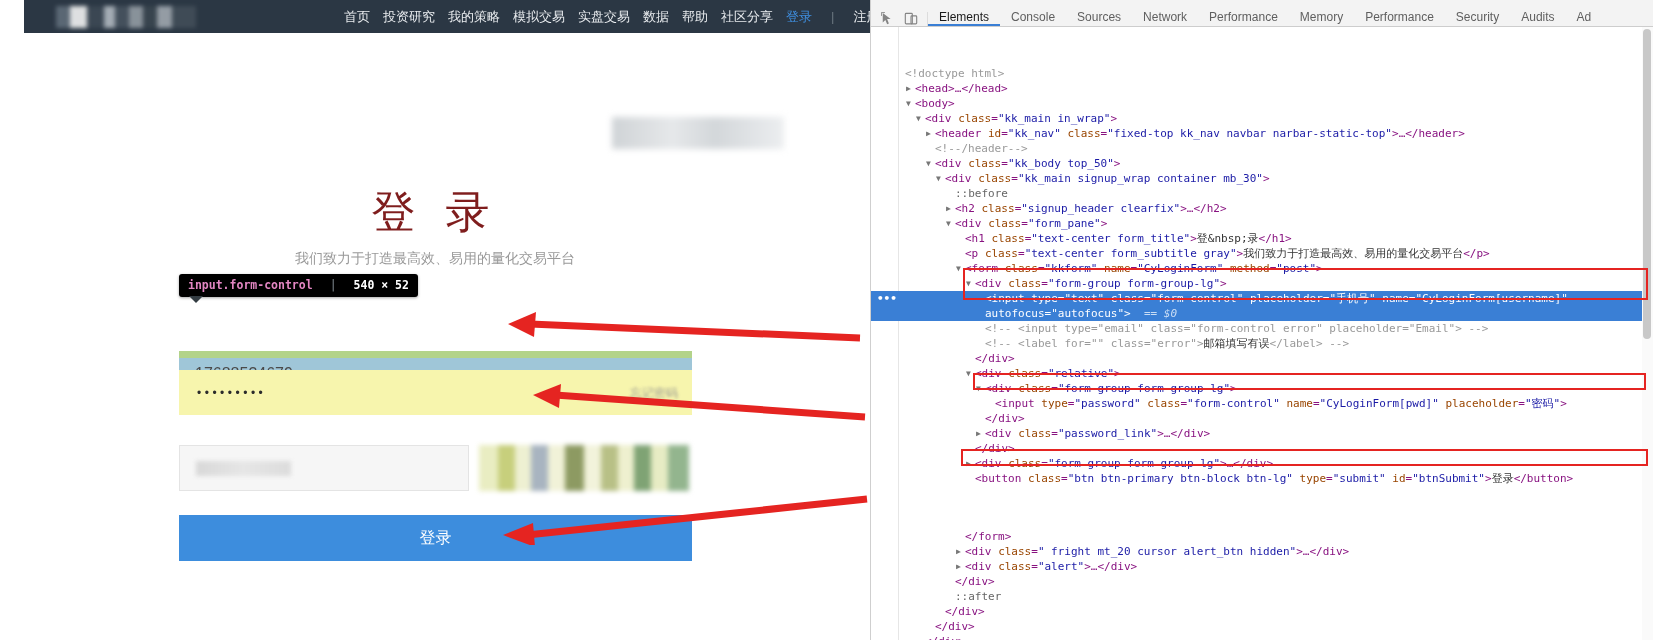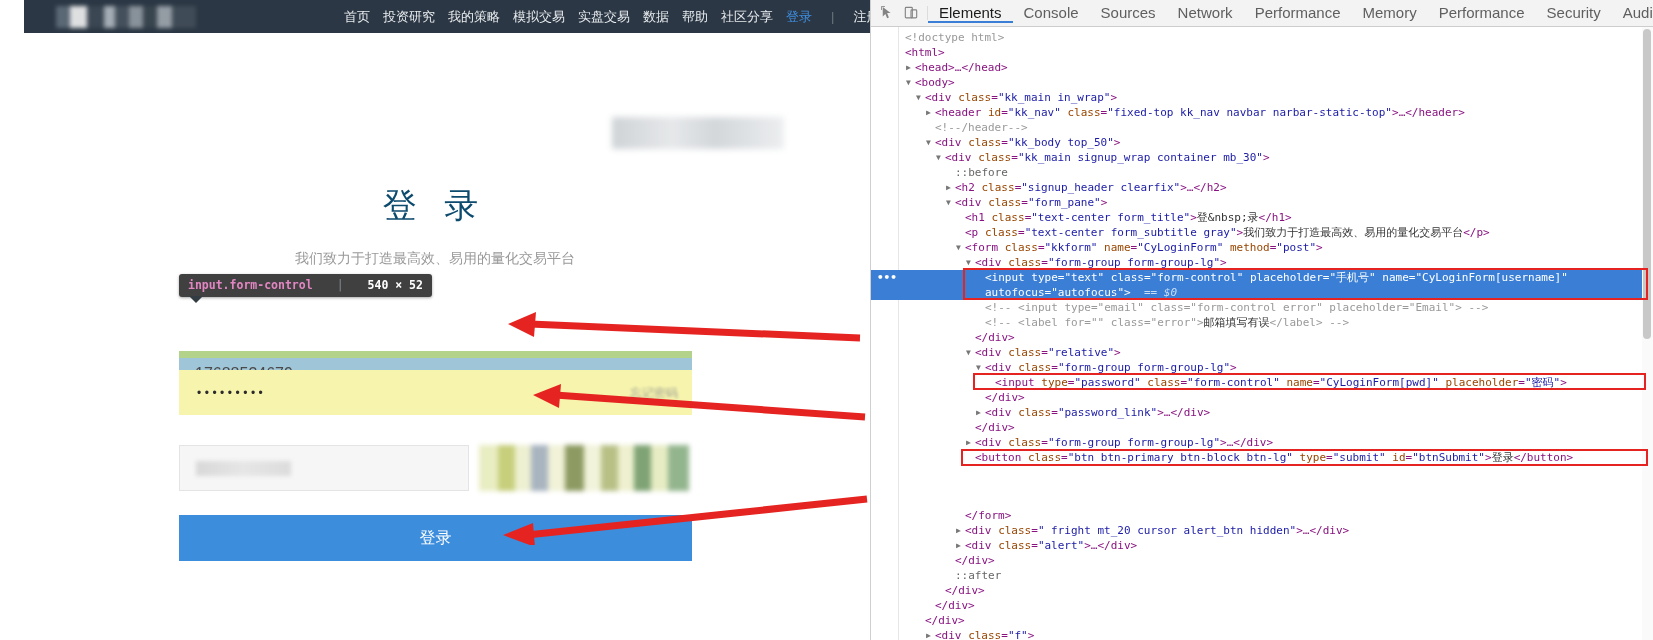--- a/index.html
+++ b/index.html
@@ -69,44 +69,44 @@
     width: 172px; height: 32px;
     background: linear-gradient(90deg,#cfd3d6 0%,#e6e8ea 35%,#d3d7da 60%,#eceef0 100%);
     filter: blur(3px);
     border-radius: 1px;
   }
 
   .form-title {
     position: absolute;
     left: 0; top: 150px; width: 870px;
     text-align: center;
-    font-size: 34px;
+    font-size: 44px;
     letter-spacing: 9px;
-    color: #0c4a6e;
+    color: #7f1d1d;
     font-weight: 400;
   }
   .form-subtitle {
     position: absolute;
     left: 0; top: 217px; width: 870px;
     text-align: center;
     font-size: 14px;
     color: #999999;
   }
 
   
   .hl-tooltip {
     position: absolute;
     left: 179px; top: 241px;
-    background: #404040;
+    background: #000000;
     color: #fff;
     font-family: "DejaVu Sans Mono", monospace;
     font-size: 11.5px;
     padding: 4px 9px 5px 9px;
     border-radius: 3px;
-    display: flex; align-items: center; gap: 24px;
+    display: flex; align-items: center; gap: 17px;
     white-space: nowrap;
     z-index: 40;
     box-shadow: 0 1px 3px rgba(0,0,0,.35);
   }
   .hl-tooltip .tag { color: #e286c2; font-weight: 700; }
   .hl-tooltip .bar { color: #828c92; }
   .hl-tooltip .dims { color: #ffffff; font-weight: 700; }
   .hl-tooltip::after {
     content: "";
     position: absolute;
@@ -219,22 +219,22 @@
     position: relative;
     width: 783px; height: 640px;
     background: #ffffff;
     border-left: 1px solid #cfcfcf;
     overflow: hidden;
   }
   .dt-toolbar {
     height: 27px;
     background: #f3f3f3;
     border-bottom: 1px solid #cdcdcd;
-    display: flex; align-items: center;
-    font-size: 15px;
+    display: flex; align-items: flex-end;
+    font-size: 12px;
     color: #5a5a5a;
   }
   .dt-icons {
     display: flex; align-items: center;
     gap: 9px;
     padding: 0 9px 0 10px;
     border-right: 1px solid #dcdcdc;
   }
   .dt-icon { width: 14px; height: 14px; display: block; opacity: .72; cursor: pointer; }
   .dt-tabs { display: flex; align-items: stretch; }
@@ -416,22 +416,21 @@
           <div class="dt-tab">Performance</div>
           <div class="dt-tab">Security</div>
           <div class="dt-tab">Audits</div>
           <div class="dt-tab">Ad</div>
         </div>
     </div>
 
     <div class="dt-tree">
       <div class="dt-gutter"></div>
       <div id="dom-rows">
-          <div class="row" style="padding-left: 34px;"><span class="cmt txt">&lt;!doctype html&gt;</span></div>
-          <div class="row" style="padding-left: 34px;"><span class="tag txt">&lt;html&gt;</span></div>
+          <div class="row" style="padding-left: 34px; margin-top: 36px;"><span class="cmt txt">&lt;!doctype html&gt;</span></div>
           <div class="row" style="padding-left: 44px;"><span class="tri" style="left: 35px;">▶</span><span class="tag txt">&lt;head&gt;</span><span class="punc txt">…</span><span class="tag txt">&lt;/head&gt;</span></div>
           <div class="row" style="padding-left: 44px;"><span class="tri" style="left: 35px;">▼</span><span class="tag txt">&lt;body&gt;</span></div>
           <div class="row" style="padding-left: 54px;"><span class="tri" style="left: 45px;">▼</span><span class="tag txt">&lt;div </span><span class="attr txt">class</span><span class="punc txt">=</span><span class="val txt">"kk_main in_wrap"</span><span class="tag txt">&gt;</span></div>
           <div class="row" style="padding-left: 64px;"><span class="tri" style="left: 55px;">▶</span><span class="tag txt">&lt;header </span><span class="attr txt">id</span><span class="punc txt">=</span><span class="val txt">"kk_nav"</span><span class="attr txt"> class</span><span class="punc txt">=</span><span class="val txt">"fixed-top kk_nav navbar narbar-static-top"</span><span class="tag txt">&gt;</span><span class="punc txt">…</span><span class="tag txt">&lt;/header&gt;</span></div>
           <div class="row" style="padding-left: 64px;"><span class="cmt txt">&lt;!--/header--&gt;</span></div>
           <div class="row" style="padding-left: 64px;"><span class="tri" style="left: 55px;">▼</span><span class="tag txt">&lt;div </span><span class="attr txt">class</span><span class="punc txt">=</span><span class="val txt">"kk_body top_50"</span><span class="tag txt">&gt;</span></div>
           <div class="row" style="padding-left: 74px;"><span class="tri" style="left: 65px;">▼</span><span class="tag txt">&lt;div </span><span class="attr txt">class</span><span class="punc txt">=</span><span class="val txt">"kk_main signup_wrap container mb_30"</span><span class="tag txt">&gt;</span></div>
           <div class="row" style="padding-left: 84px;"><span class="pseudo txt">::before</span></div>
           <div class="row" style="padding-left: 84px;"><span class="tri" style="left: 75px;">▶</span><span class="tag txt">&lt;h2 </span><span class="attr txt">class</span><span class="punc txt">=</span><span class="val txt">"signup_header clearfix"</span><span class="tag txt">&gt;</span><span class="punc txt">…</span><span class="tag txt">&lt;/h2&gt;</span></div>
           <div class="row" style="padding-left: 84px;"><span class="tri" style="left: 75px;">▼</span><span class="tag txt">&lt;div </span><span class="attr txt">class</span><span class="punc txt">=</span><span class="val txt">"form_pane"</span><span class="tag txt">&gt;</span></div>

